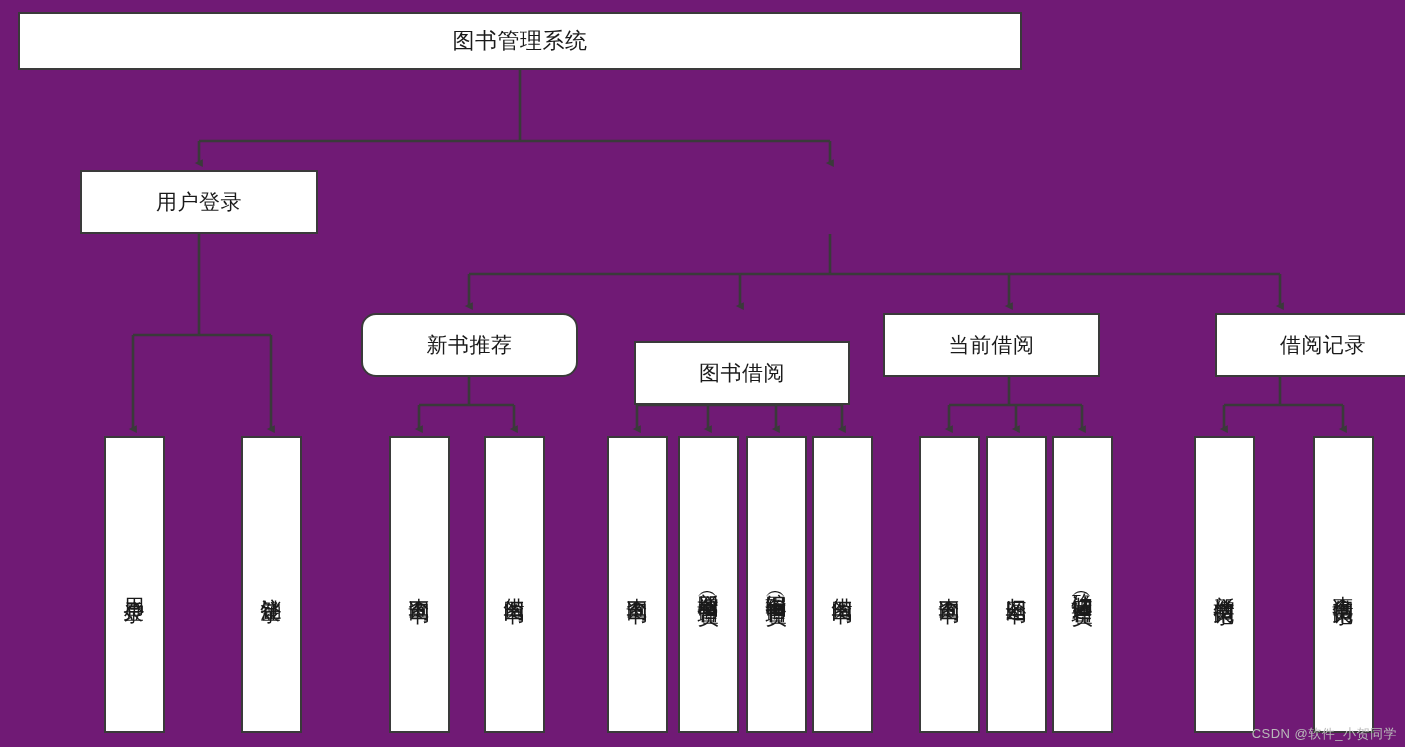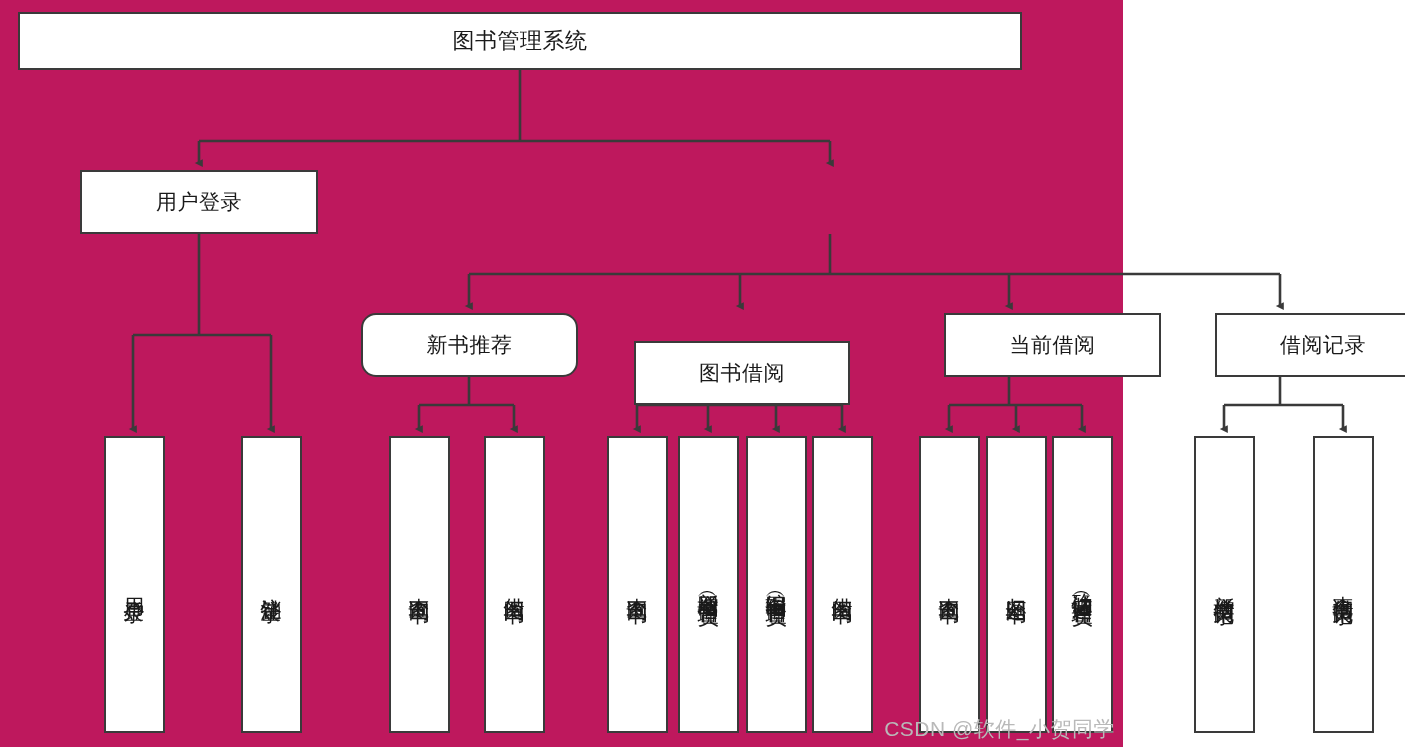--- a/index.html
+++ b/index.html
@@ -8,23 +8,23 @@
     background: #ffffff;
   }
   body {
     width: 1405px;
     height: 747px;
     font-family: "Liberation Sans", "DejaVu Sans", sans-serif;
     overflow: hidden;
   }
   #diagram-root {
     position: relative;
-    width: 1123px;
+    width: 1405px;
     height: 747px;
-    background: #be185d;
+    background: #701a75;
   }
   svg.edges {
     position: absolute;
     left: 0;
     top: 0;
     width: 1405px;
     height: 747px;
   }
   .node {
     position: absolute;
@@ -51,21 +51,21 @@
     text-orientation: upright;
     font-size: 21px;
     letter-spacing: 2px;
     line-height: 1;
   }
   .node.root .label { font-size: 22px; }
   .watermark {
     position: absolute;
     right: 8px;
     bottom: 4px;
-    font-size: 21px;
+    font-size: 13px;
     color: #b9b9b9;
     letter-spacing: 0.5px;
     white-space: nowrap;
     user-select: none;
   }
 </style>
 </head>
 <body>
 
 <div id="diagram-root">
@@ -127,21 +127,21 @@
   <div class="node horiz" style="left:80px; top:170px; width:238px; height:64px;">
     <span class="label">用户登录</span>
   </div>
 
   <div class="node horiz" style="left:361px; top:313px; width:217px; height:64px;border-radius:15px;">
     <span class="label">新书推荐</span>
   </div>
   <div class="node horiz" style="left:634px; top:313px; width:216px; height:64px;margin-top:28px;">
     <span class="label">图书借阅</span>
   </div>
-  <div class="node horiz" style="left:944px; top:313px; width:217px; height:64px;">
+  <div class="node horiz" style="left:883px; top:313px; width:217px; height:64px;">
     <span class="label">当前借阅</span>
   </div>
   <div class="node horiz" style="left:1172px; top:313px; width:216px; height:64px;margin-left:43px;">
     <span class="label">借阅记录</span>
   </div>
 
   <div class="node vert" style="left:104px; top:436px; width:61px; height:297px;">
     <span class="label">用户登录</span>
   </div>
   <div class="node vert" style="left:241px; top:436px; width:61px; height:297px;">

